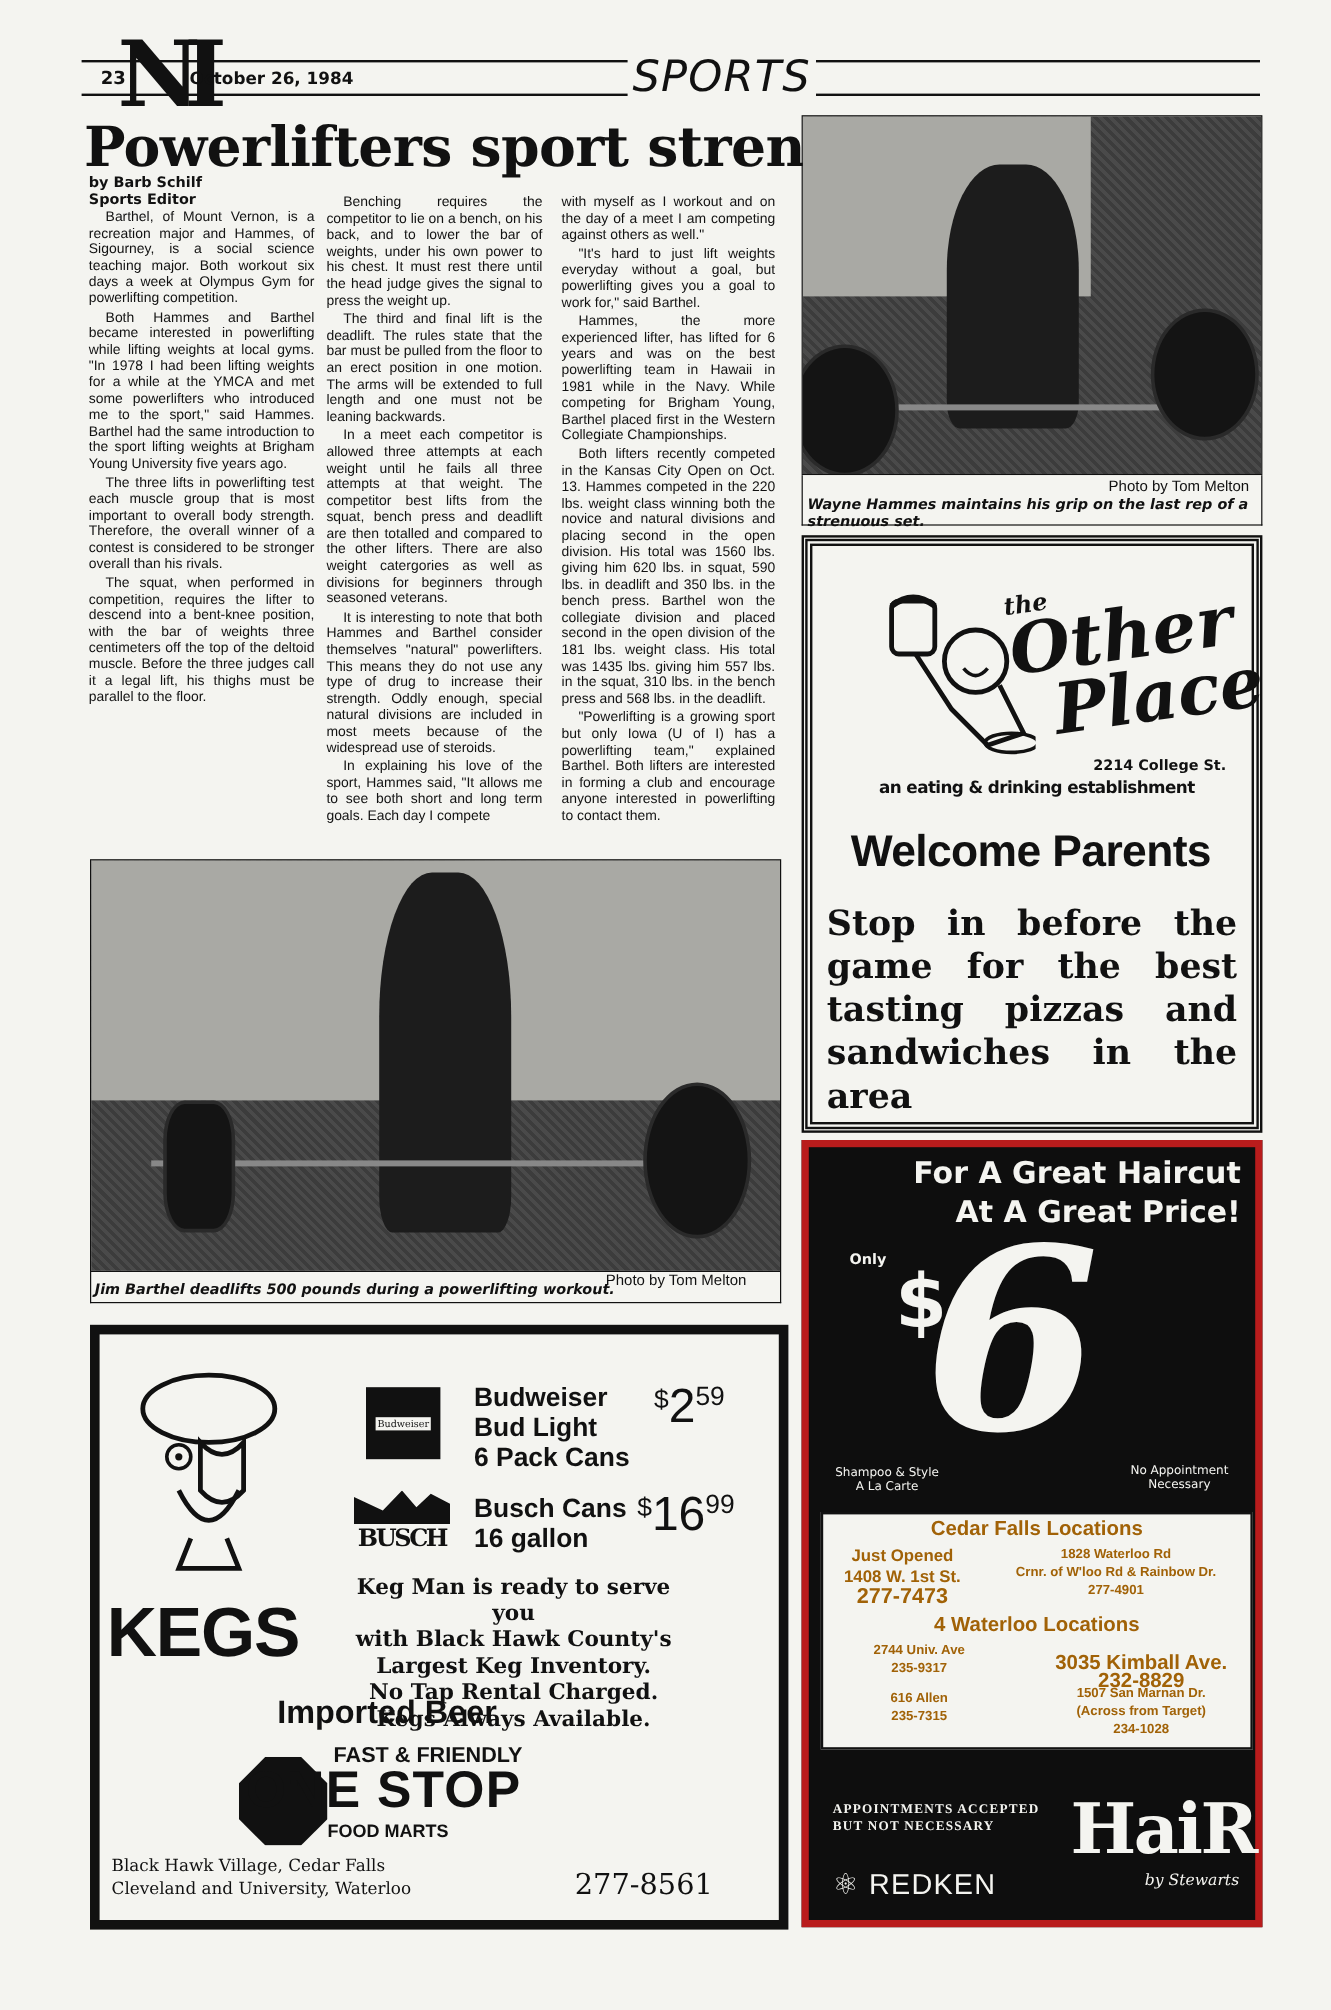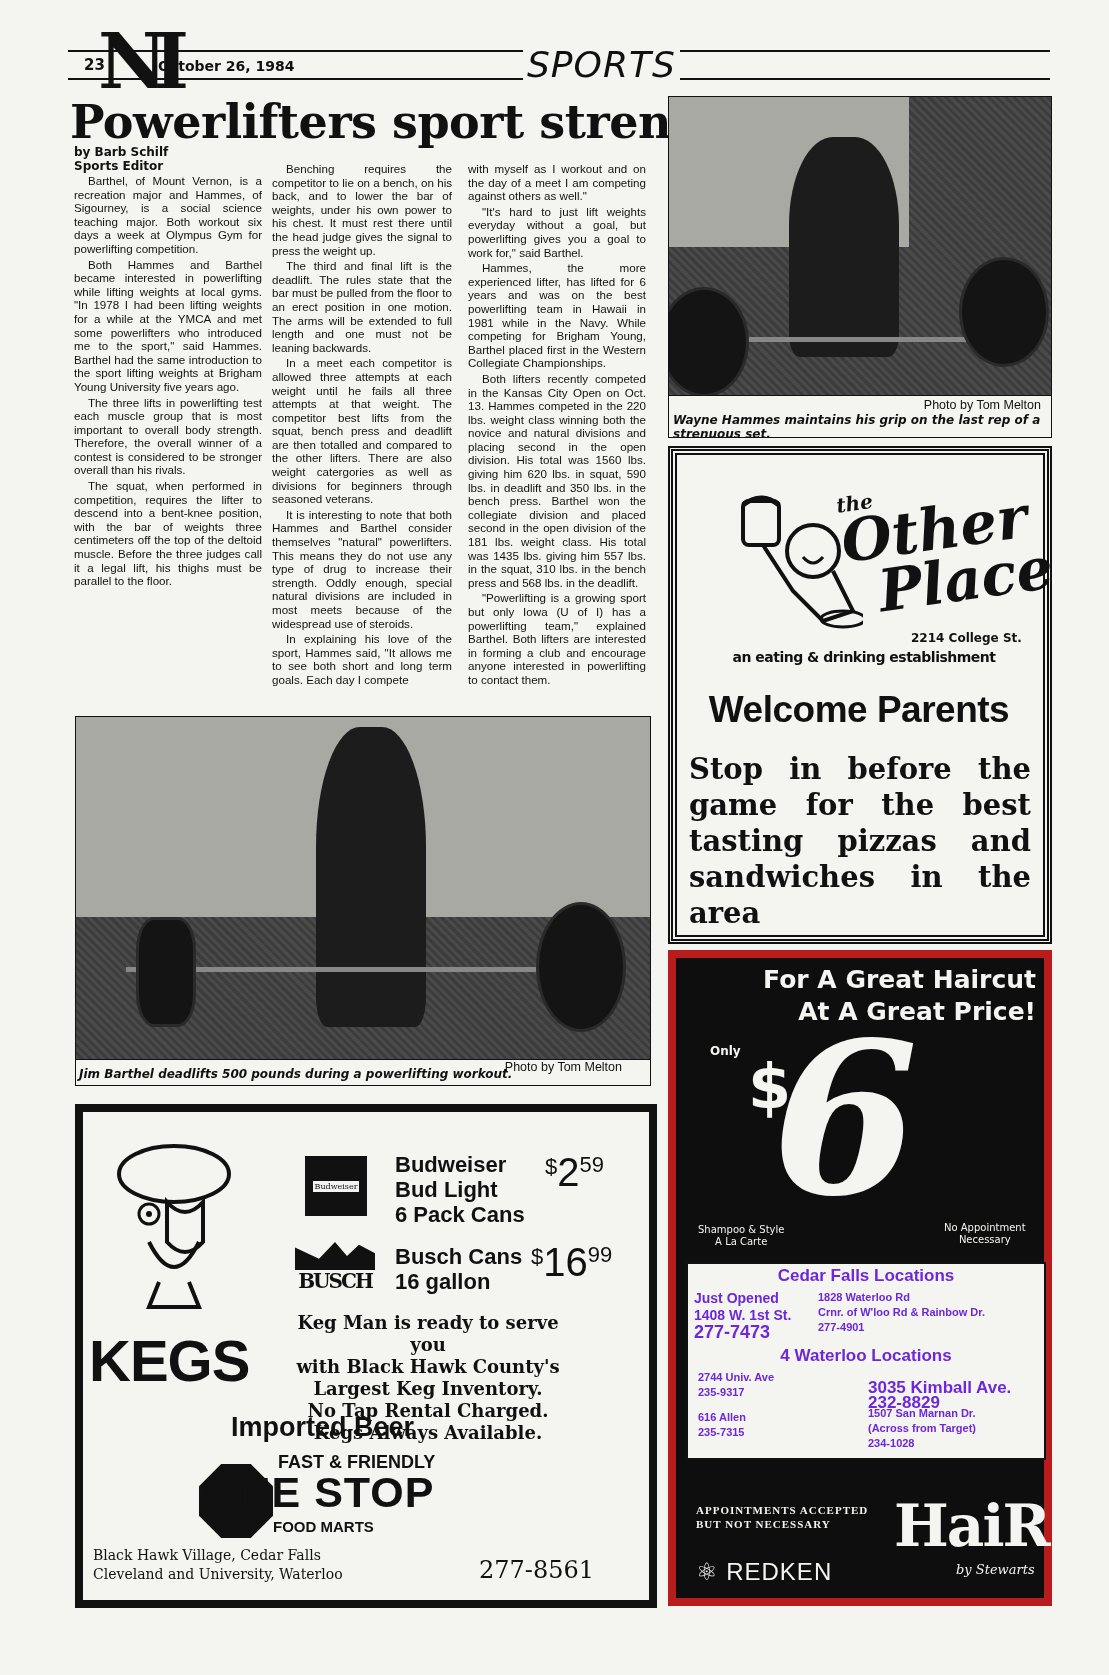--- a/index.html
+++ b/index.html
@@ -63,30 +63,30 @@
   .ad-keg .kegline { position: absolute; left: 195px; top: 200px; width: 300px; text-align: center; font-family: "DejaVu Serif", serif; font-weight: bold; font-size: 18px; line-height: 22px; }
   .ad-keg .imported { position: absolute; left: 148px; top: 300px; font-family: "Liberation Sans", sans-serif; font-weight: bold; font-size: 27px; }
   .ad-keg .fast { position: absolute; left: 195px; top: 340px; font-family: "Liberation Sans", sans-serif; font-weight: bold; font-size: 18px; }
   .ad-keg .octagon { position: absolute; left: 116px; top: 352px; width: 74px; height: 74px; background: #111; clip-path: polygon(30% 0,70% 0,100% 30%,100% 70%,70% 100%,30% 100%,0 70%,0 30%); }
   .ad-keg .onestop { position: absolute; left: 122px; top: 356px; font-family: "Liberation Sans", sans-serif; font-weight: bold; font-size: 43px; letter-spacing: 1px; }
   .ad-keg .foodmarts { position: absolute; left: 190px; top: 406px; font-family: "Liberation Sans", sans-serif; font-weight: bold; font-size: 15px; }
   .ad-keg .loc { position: absolute; left: 10px; top: 434px; font-family: "DejaVu Serif", serif; font-size: 14px; line-height: 19px; }
   .ad-keg .phone { position: absolute; left: 396px; top: 444px; font-family: "DejaVu Serif", serif; font-size: 24px; }
 
   
-  .ad-hair { position: absolute; left: 668px; top: 950px; width: 384px; height: 656px; background: #0e0e0e; color: #f4f4f0; border: 8px solid #b91c1c; }
+  .ad-hair { position: absolute; left: 668px; top: 950px; width: 384px; height: 656px; background: #0e0e0e; color: #f4f4f0; border: 6px solid #b91c1c; }
   .ad-hair .head { position: absolute; left: 0; top: 6px; width: 360px; text-align: right; font-family: "DejaVu Sans", sans-serif; font-weight: bold; font-size: 25px; line-height: 32px; }
   .ad-hair .only { position: absolute; left: 34px; top: 86px; font-weight: bold; font-size: 12px; }
   .ad-hair .dollar { position: absolute; left: 72px; top: 92px; font-weight: bold; font-size: 62px; }
   .ad-hair .six { position: absolute; left: 96px; top: 62px; font-family: "DejaVu Serif", serif; font-weight: bold; font-style: italic; font-size: 210px; line-height: 200px; }
   .ad-hair .shampoo { position: absolute; left: 22px; top: 266px; font-size: 10px; text-align: center; line-height: 12px; }
   .ad-hair .noappt { position: absolute; left: 268px; top: 264px; font-size: 10px; text-align: center; line-height: 12px; }
-  .ad-hair .locbox { position: absolute; left: 10px; top: 304px; width: 360px; height: 198px; background: #f4f4f0; color: #6d28d9; border: 2px solid #111; font-family: "Liberation Sans", sans-serif; font-weight: bold; }
+  .ad-hair .locbox { position: absolute; left: 10px; top: 304px; width: 360px; height: 198px; background: #f4f4f0; color: #a16207; border: 2px solid #111; font-family: "Liberation Sans", sans-serif; font-weight: bold; }
   .locbox .t { position: absolute; width: 100%; text-align: center; font-size: 17px; }
-  .locbox .blk { position: absolute; text-align: left; }
+  .locbox .blk { position: absolute; text-align: center; }
   .ad-hair .appts { position: absolute; left: 20px; top: 545px; font-family: Liberation Serif, serif; font-weight: bold; font-size: 11px; letter-spacing: 1px; line-height: 14px; }
   .ad-hair .redken { position: absolute; left: 20px; top: 600px; font-family: "Liberation Sans", sans-serif; font-size: 24px; letter-spacing: 1px; }
   .ad-hair .hairlogo { position: absolute; left: 218px; top: 534px; font-family: "DejaVu Serif", serif; font-weight: bold; font-size: 58px; letter-spacing: -2px; }
   .ad-hair .stewarts { position: absolute; left: 280px; top: 604px; font-family: "DejaVu Serif", serif; font-style: italic; font-size: 13px; }
 </style>
 </head>
 <body>
 
 <div class="masthead">
   <div class="rule1"></div>

